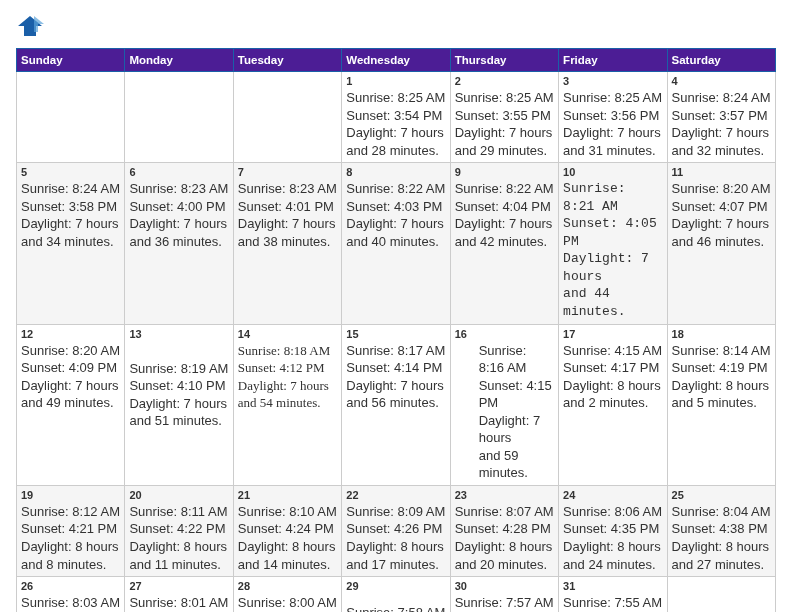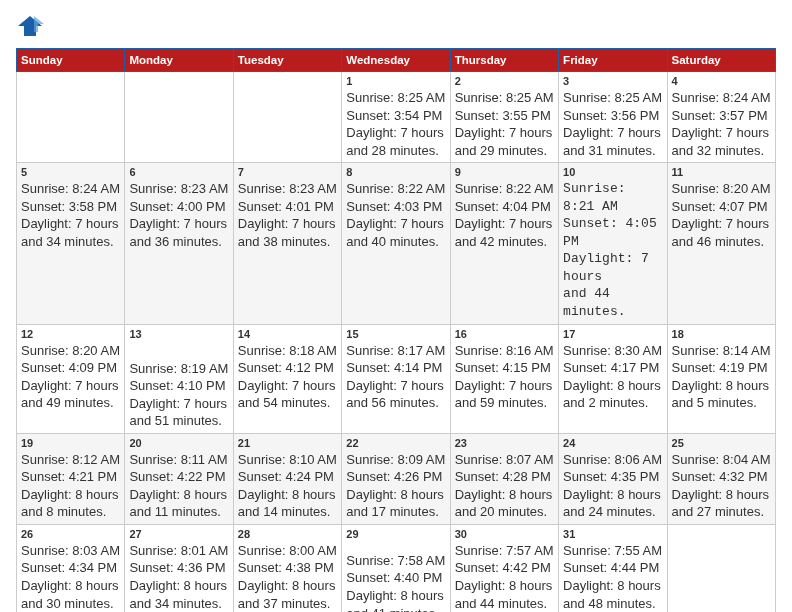--- a/index.html
+++ b/index.html
@@ -57,21 +57,21 @@
     .location {
       font-size: 14px;
       color: #555;
     }
     .calendar {
       width: 100%;
       border-collapse: collapse;
       border: 1px solid #ccc;
     }
     .calendar th {
-      background: #b91c1c;
+      background: #4c1d95;
       color: #fff;
       font-size: 11.5px;
       font-weight: bold;
       padding: 5px 4px;
       text-align: left;
       border: 1px solid #1a5fa8;
     }
     .calendar td {
       border: 1px solid #ccc;
       vertical-align: top;
@@ -229,42 +229,42 @@
           </td>
           <td>
             <span class="day-num">13</span>
             <div class="day-info" style="white-space: pre-line; margin-top: 20px;">Sunrise: 8:19 AM
 Sunset: 4:10 PM
 Daylight: 7 hours
 and 51 minutes.</div>
           </td>
           <td>
             <span class="day-num">14</span>
-            <div class="day-info" style="white-space: pre-line;">Sunrise: 8:18 AM
+            <div class="day-info" style="white-space: pre-line; font-family: Liberation Serif, serif;">Sunrise: 8:18 AM
 Sunset: 4:12 PM
 Daylight: 7 hours
 and 54 minutes.</div>
           </td>
           <td>
             <span class="day-num">15</span>
             <div class="day-info" style="white-space: pre-line;">Sunrise: 8:17 AM
 Sunset: 4:14 PM
 Daylight: 7 hours
 and 56 minutes.</div>
           </td>
           <td>
             <span class="day-num">16</span>
-            <div class="day-info" style="white-space: pre-line;">Sunrise: 8:16 AM
+            <div class="day-info" style="white-space: pre-line; margin-left: 24px;">Sunrise: 8:16 AM
 Sunset: 4:15 PM
 Daylight: 7 hours
 and 59 minutes.</div>
           </td>
           <td>
             <span class="day-num">17</span>
-            <div class="day-info" style="white-space: pre-line;">Sunrise: 8:30 AM
+            <div class="day-info" style="white-space: pre-line;">Sunrise: 4:15 AM
 Sunset: 4:17 PM
 Daylight: 8 hours
 and 2 minutes.</div>
           </td>
           <td>
             <span class="day-num">18</span>
             <div class="day-info" style="white-space: pre-line;">Sunrise: 8:14 AM
 Sunset: 4:19 PM
 Daylight: 8 hours
 and 5 minutes.</div>
@@ -309,21 +309,21 @@
           <td>
             <span class="day-num">24</span>
             <div class="day-info" style="white-space: pre-line;">Sunrise: 8:06 AM
 Sunset: 4:35 PM
 Daylight: 8 hours
 and 24 minutes.</div>
           </td>
           <td>
             <span class="day-num">25</span>
             <div class="day-info" style="white-space: pre-line;">Sunrise: 8:04 AM
-Sunset: 4:32 PM
+Sunset: 4:38 PM
 Daylight: 8 hours
 and 27 minutes.</div>
           </td>
         </tr>
         <tr>
           <td>
             <span class="day-num">26</span>
             <div class="day-info" style="white-space: pre-line;">Sunrise: 8:03 AM
 Sunset: 4:34 PM
 Daylight: 8 hours

